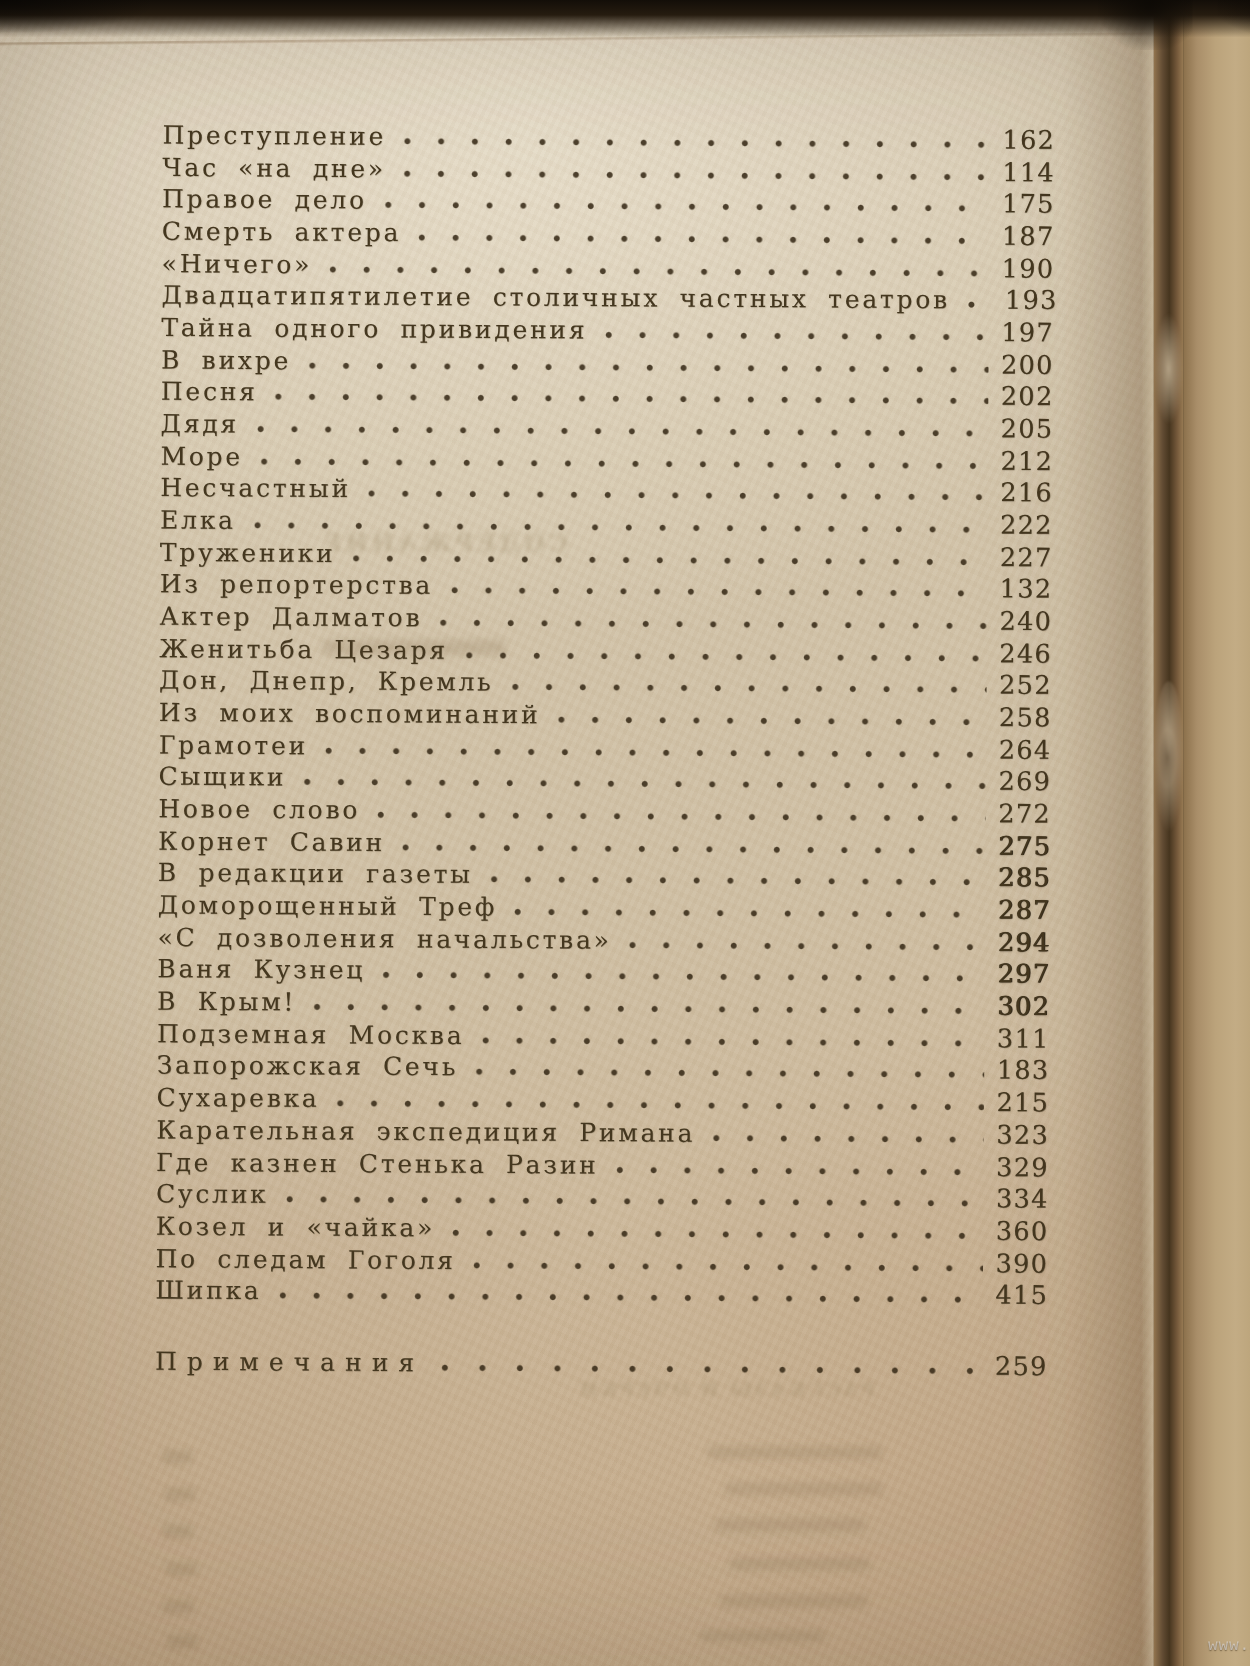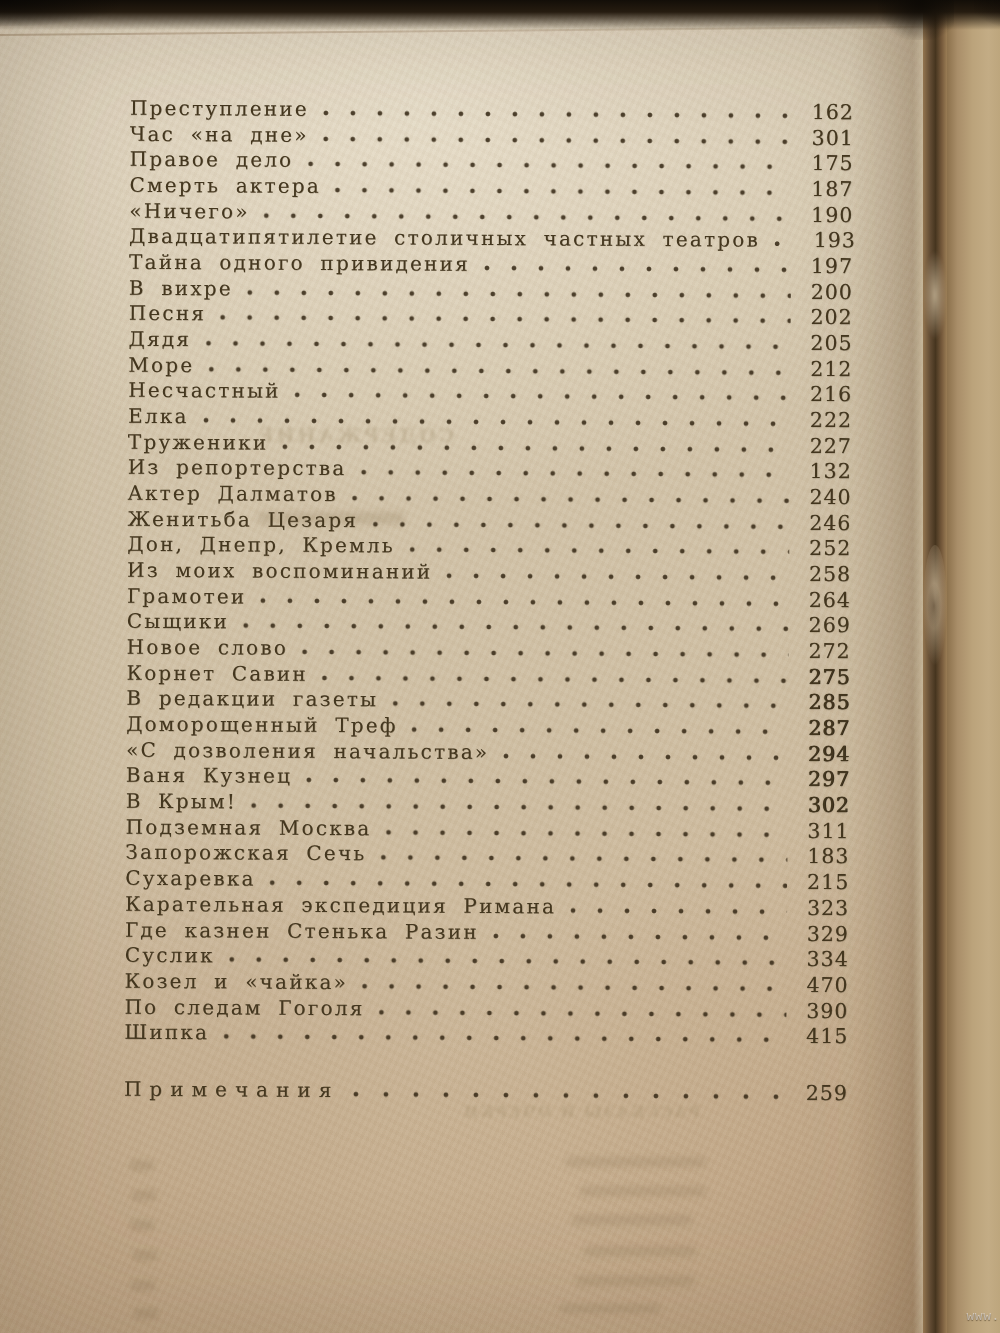--- a/index.html
+++ b/index.html
@@ -77,21 +77,21 @@
     font-size:20px;line-height:1;white-space:nowrap;
     letter-spacing:2.2px;word-spacing:7px;
     text-shadow:0.4px 0.4px 0.6px rgba(62,48,26,0.38);
   }
   .row .leader{
     flex:1;height:6px;margin:0 10px 0 14px;min-width:20px;
     background-image:radial-gradient(circle at 3px 3px, rgba(56,43,24,0.88) 1.9px, rgba(56,43,24,0) 2.8px);
     background-size:27px 6px;background-repeat:repeat-x;background-position:left bottom;
   }
   .row .page{
-    min-width:52px;text-align:right;font-size:20.5px;line-height:1;
+    min-width:52px;text-align:left;font-size:20.5px;line-height:1;
     letter-spacing:1px;
     text-shadow:0.3px 0.3px 0.7px rgba(50,38,20,0.5);
   }
   .row.heavy .page{font-weight:normal;text-shadow:0.9px 0 0 rgba(40,30,15,0.85),0.4px 0.4px 1.2px rgba(40,30,15,0.55);}
   .row.gap-before{margin-top:31px;}
   .row.spaced .title{letter-spacing:8px;}
   .row.spaced .leader{background-size:30px 6px;}
 
   
   .ghost-text{
@@ -149,21 +149,21 @@
     <div class="toc" id="toc-rows">
   <div class="row">
     <span class="title">Преступление</span>
     <span class="leader"></span>
     <span class="page">162</span>
   </div>
 
   <div class="row">
     <span class="title">Час «на дне»</span>
     <span class="leader"></span>
-    <span class="page">301</span>
+    <span class="page">114</span>
   </div>
 
   <div class="row">
     <span class="title">Правое дело</span>
     <span class="leader"></span>
     <span class="page">175</span>
   </div>
 
   <div class="row">
     <span class="title">Смерть актера</span>
@@ -347,21 +347,21 @@
 
   <div class="row">
     <span class="title">Суслик</span>
     <span class="leader"></span>
     <span class="page">334</span>
   </div>
 
   <div class="row">
     <span class="title">Козел и «чайка»</span>
     <span class="leader"></span>
-    <span class="page">470</span>
+    <span class="page">360</span>
   </div>
 
   <div class="row">
     <span class="title">По следам Гоголя</span>
     <span class="leader"></span>
     <span class="page">390</span>
   </div>
 
   <div class="row">
     <span class="title">Шипка</span>

